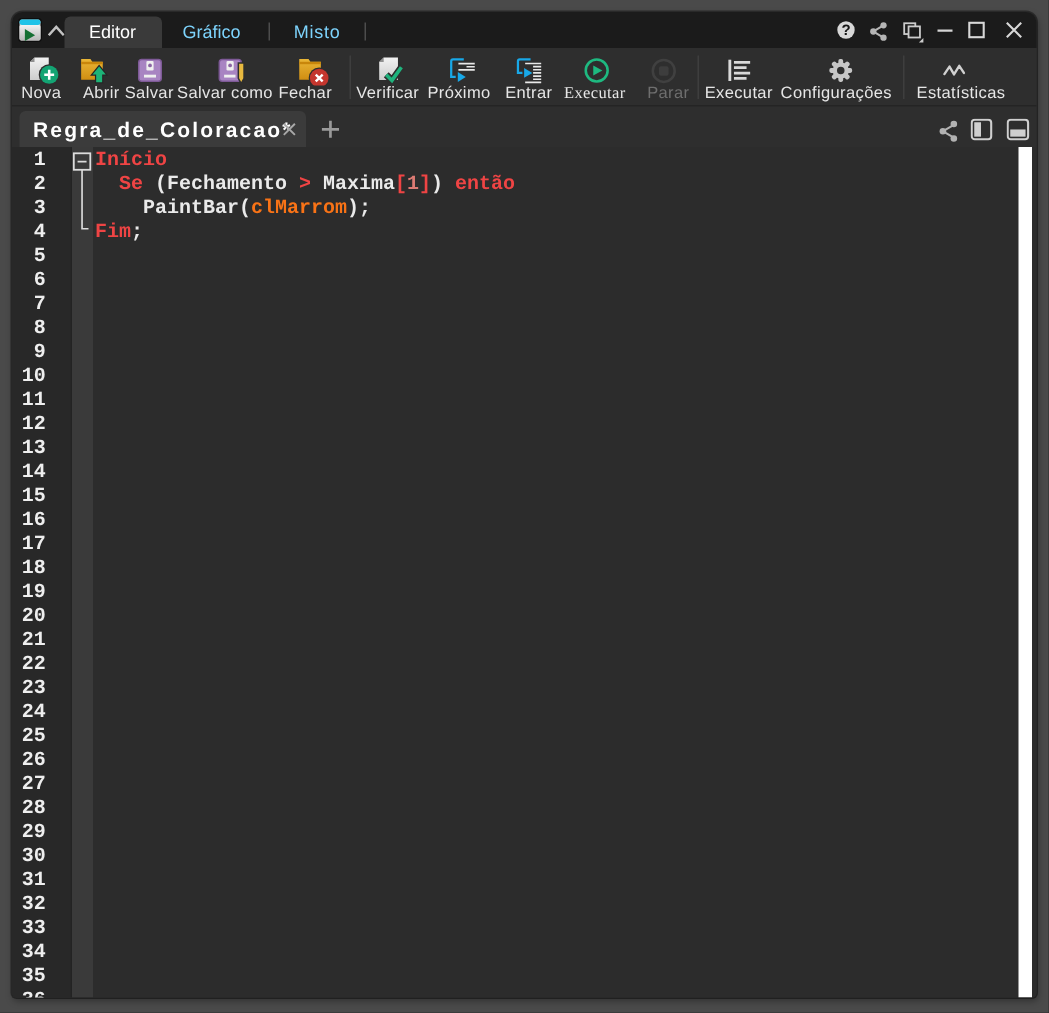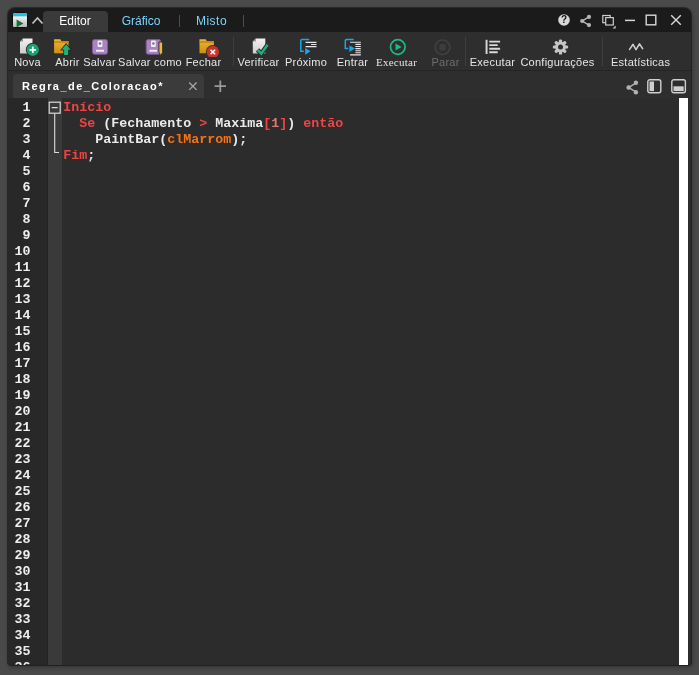--- a/index.html
+++ b/index.html
@@ -15,21 +15,21 @@
   .tsep{top:7px;width:1px;height:12px;background:#4d4d4d;}
   
   #toolbar{left:0;top:24px;width:683px;height:38px;background:#2e2e2e;}
   .titem{top:5px;text-align:center;color:#e6e6e6;font-size:11px;letter-spacing:0.25px;}
   .titem svg{display:block;margin:0 auto;}
   .titem .lbl{display:block;margin-top:-1px;white-space:nowrap;}
   .tbsep{top:5px;width:1px;height:29px;background:#3e3e3e;}
   
   #tabbar{left:0;top:62px;width:683px;height:28px;background:#2e2e2e;border-top:1px solid #242424;box-sizing:border-box;}
   #doctab{left:5px;top:66px;width:191px;height:24px;background:#3b3b3b;border-radius:4px 4px 0 0;
-          color:#fff;font-weight:bold;font-size:11px;line-height:24px;padding-left:9px;letter-spacing:1.45px;box-sizing:border-box;}
+          color:#fff;font-weight:bold;font-size:14px;line-height:24px;padding-left:9px;letter-spacing:1.45px;box-sizing:border-box;}
   
   #editor{left:0;top:90px;width:683px;height:567px;background:#2c2c2c;border-radius:0 0 3px 3px;overflow:hidden;}
   #numcol{left:0;top:0;width:38.5px;height:567px;background:#282828;}
   #numsep{left:38.5px;top:0;width:1px;height:567px;background:#232323;}
   #foldcol{left:39.5px;top:0;width:14px;height:567px;background:#3a3a3a;}
   #scroll{left:670.8px;top:0;width:9px;height:567px;background:#ffffff;}
   pre{margin:0;font-family:"Liberation Mono",monospace;font-size:13.33px;line-height:16px;font-weight:bold;}
   #nums{left:0;top:2px;width:22.5px;text-align:right;color:#eeeeee;}
   #code{left:55.3px;top:2px;color:#eaeaea;}
   .k{color:#ef4444;} .n{color:#dc7b74;} .p{color:#f97316;}

